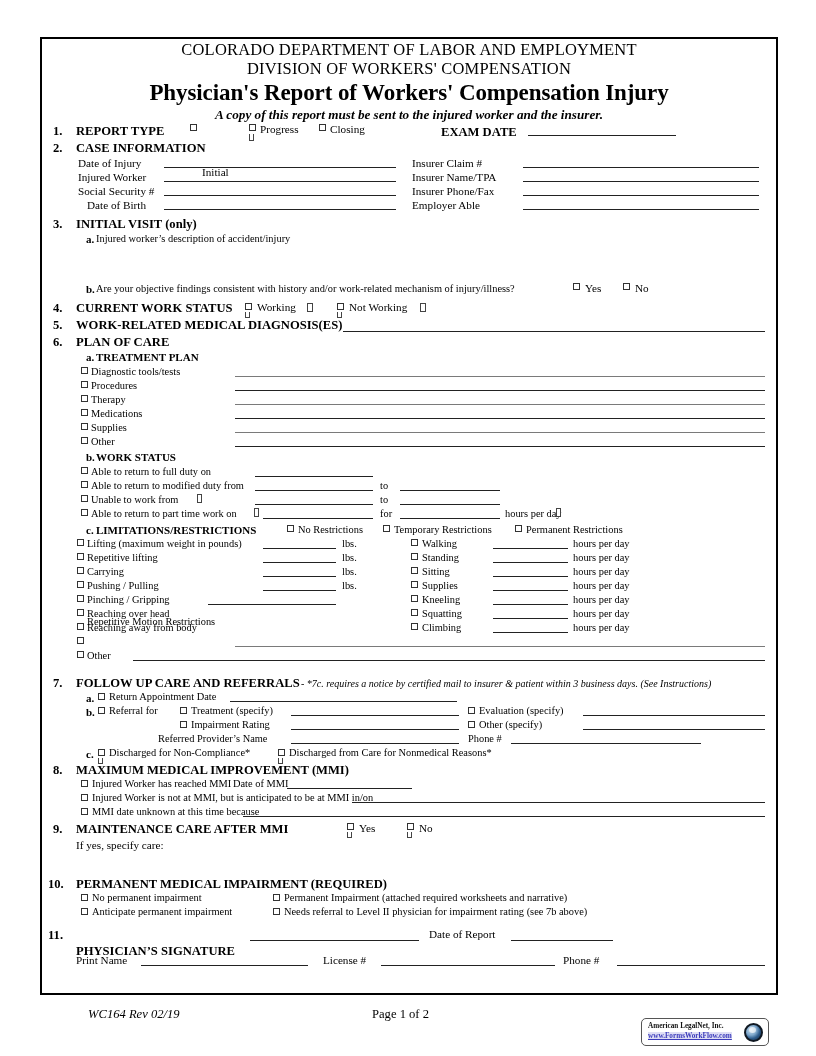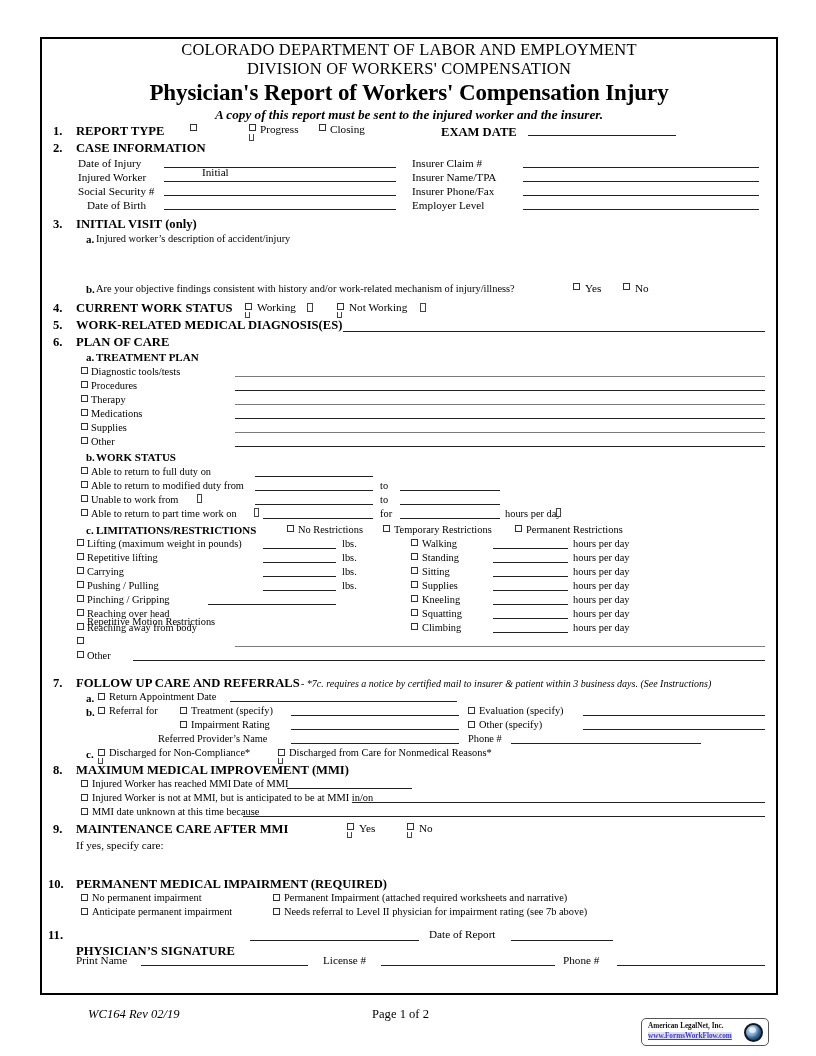--- a/index.html
+++ b/index.html
@@ -205,21 +205,21 @@
     <div class="rule" style="left:119px; top:155px; width:232px;"></div>
     <div class="lbl-m" style="left:42px; top:159px;">Date of Birth</div>
     <div class="rule" style="left:119px; top:169px; width:232px;"></div>
 
     <div class="lbl-m" style="left:367px; top:117px;">Insurer Claim #</div>
     <div class="rule" style="left:478px; top:127px; width:236px;"></div>
     <div class="lbl-m" style="left:367px; top:131px;">Insurer Name/TPA</div>
     <div class="rule" style="left:478px; top:141px; width:236px;"></div>
     <div class="lbl-m" style="left:367px; top:145px;">Insurer Phone/Fax</div>
     <div class="rule" style="left:478px; top:155px; width:236px;"></div>
-    <div class="lbl-m" style="left:367px; top:159px;">Employer Level</div>
+    <div class="lbl-m" style="left:367px; top:159px;">Employer Able</div>
     <div class="rule" style="left:478px; top:169px; width:236px;"></div>
 
     <div class="sec-num" style="left:8px; top:177px;">3.</div>
     <div class="sec-title" style="left:31px; top:177px;">INITIAL VISIT (only)</div>
     <div class="sub-b" style="left:41px; top:193px;">a.</div>
     <div class="lbl" style="left:51px; top:193px;">Injured worker’s description of accident/injury</div>
 
     <div class="sub-b" style="left:41px; top:243px;">b.</div>
     <div class="lbl" style="left:51px; top:243px;">Are your objective findings consistent with history and/or work-related mechanism of injury/illness?</div>
     <div class="cb" style="left:528px; top:243px;"></div>

